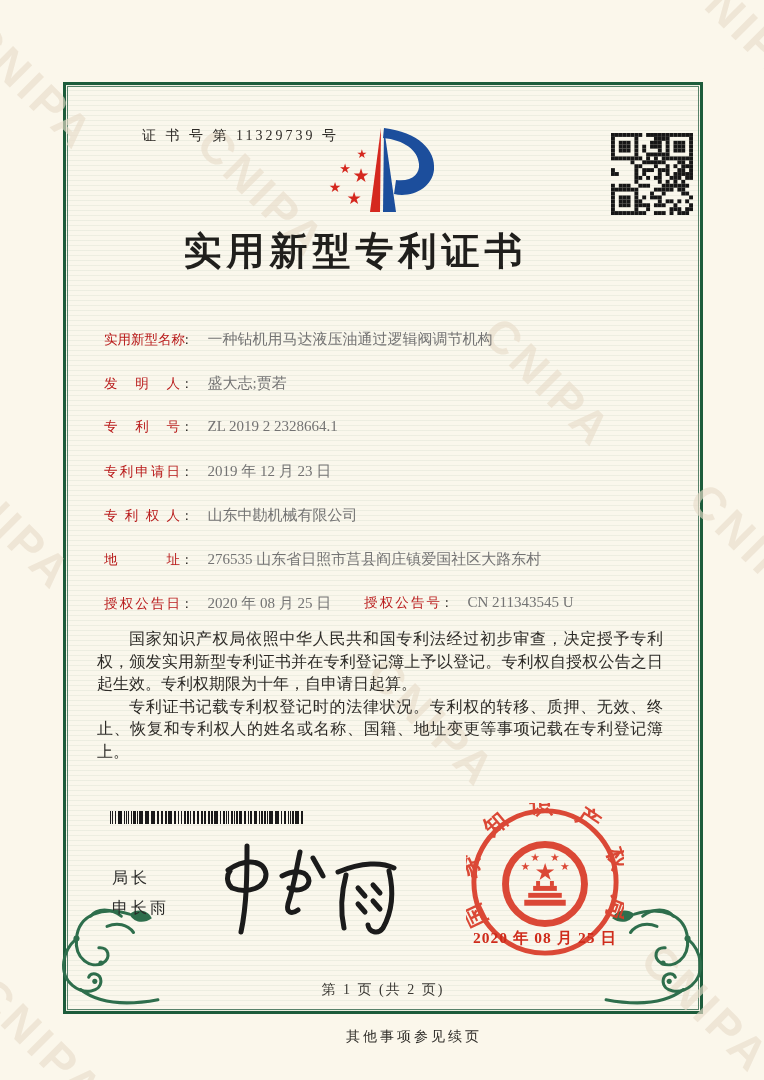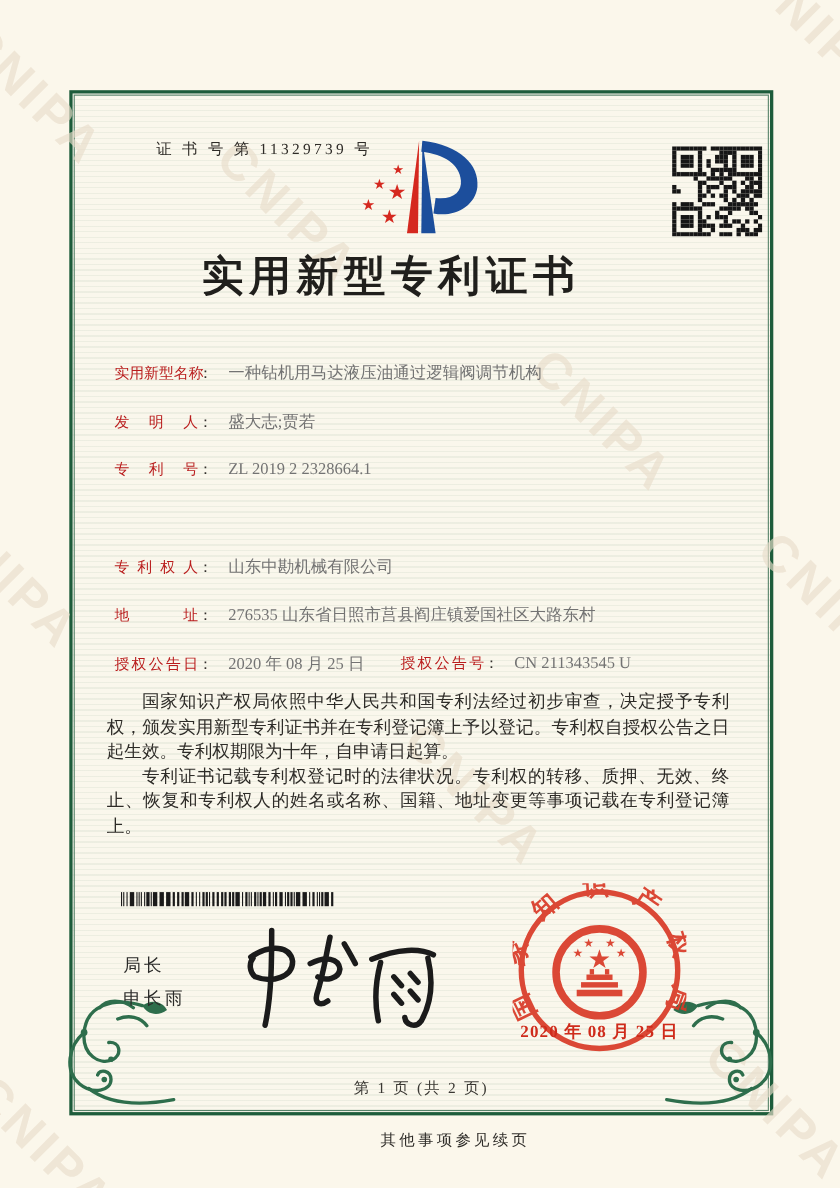--- a/index.html
+++ b/index.html
@@ -385,20 +385,23 @@
 
     <div class="abs field" style="top:330px">
       <span class="flabel">实用新型名称</span><span class="fcolon">：</span><span class="fvalue">一种钻机用马达液压油通过逻辑阀调节机构</span>
     </div>
     <div class="abs field" style="top:374px">
       <span class="flabel">发明人</span><span class="fcolon">：</span><span class="fvalue">盛大志;贾若</span>
     </div>
     <div class="abs field" style="top:418px">
       <span class="flabel">专利号</span><span class="fcolon">：</span><span class="fvalue">ZL 2019 2 2328664.1</span>
     </div>
+    <div class="abs field" style="top:462px">
+      <span class="flabel">专利申请日</span><span class="fcolon">：</span><span class="fvalue">2019 年 12 月 23 日</span>
+    </div>
     <div class="abs field" style="top:506px">
       <span class="flabel">专利权人</span><span class="fcolon">：</span><span class="fvalue">山东中勘机械有限公司</span>
     </div>
     <div class="abs field" style="top:550px">
       <span class="flabel">地址</span><span class="fcolon">：</span><span class="fvalue">276535 山东省日照市莒县阎庄镇爱国社区大路东村</span>
     </div>
     <div class="abs field" style="top:594px">
       <span class="flabel">授权公告日</span><span class="fcolon">：</span><span class="fvalue">2020 年 08 月 25 日</span>
       <span class="grant2">
         <span class="flabel">授权公告号</span><span class="fcolon">：</span><span class="fvalue">CN 211343545 U</span>

